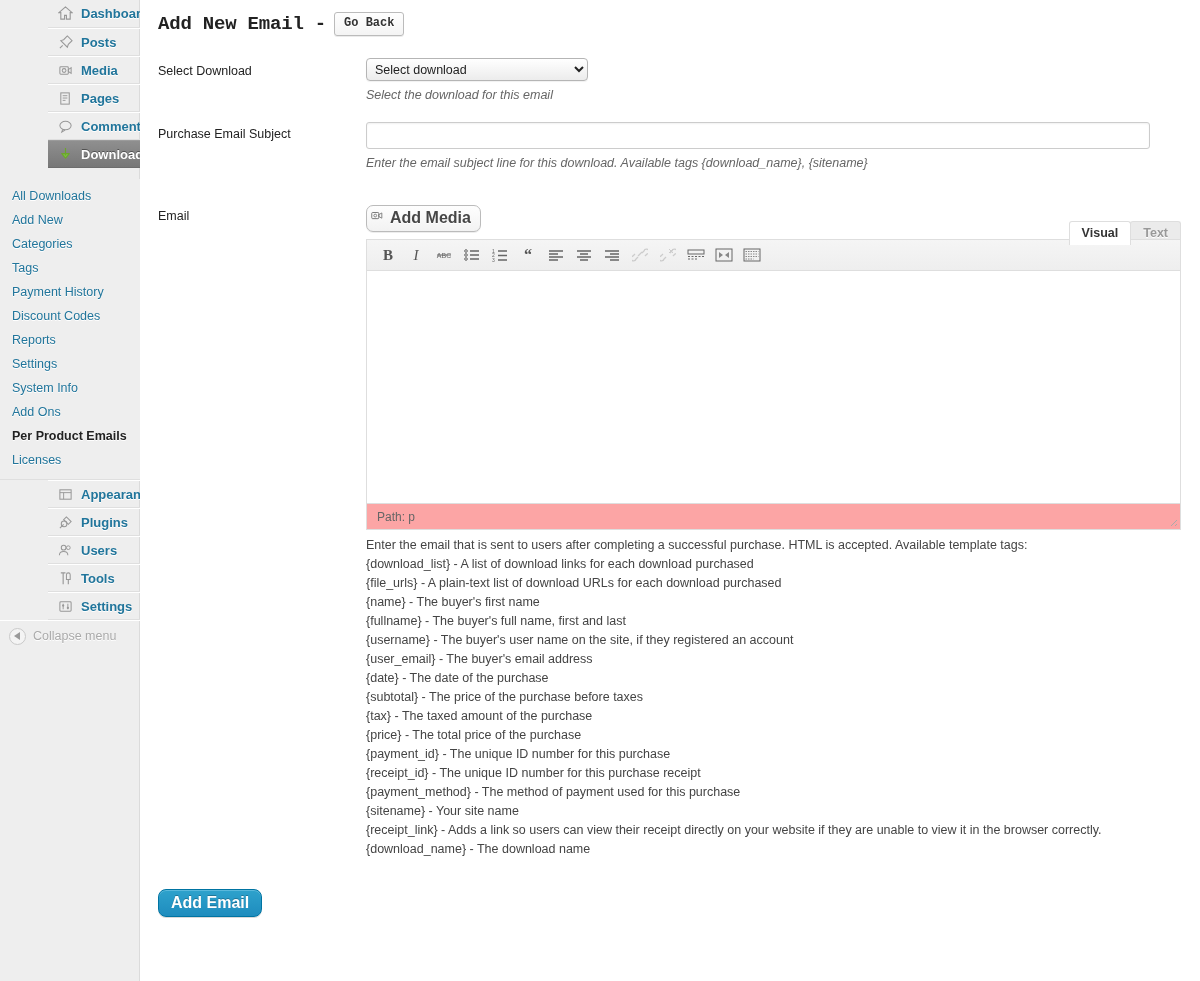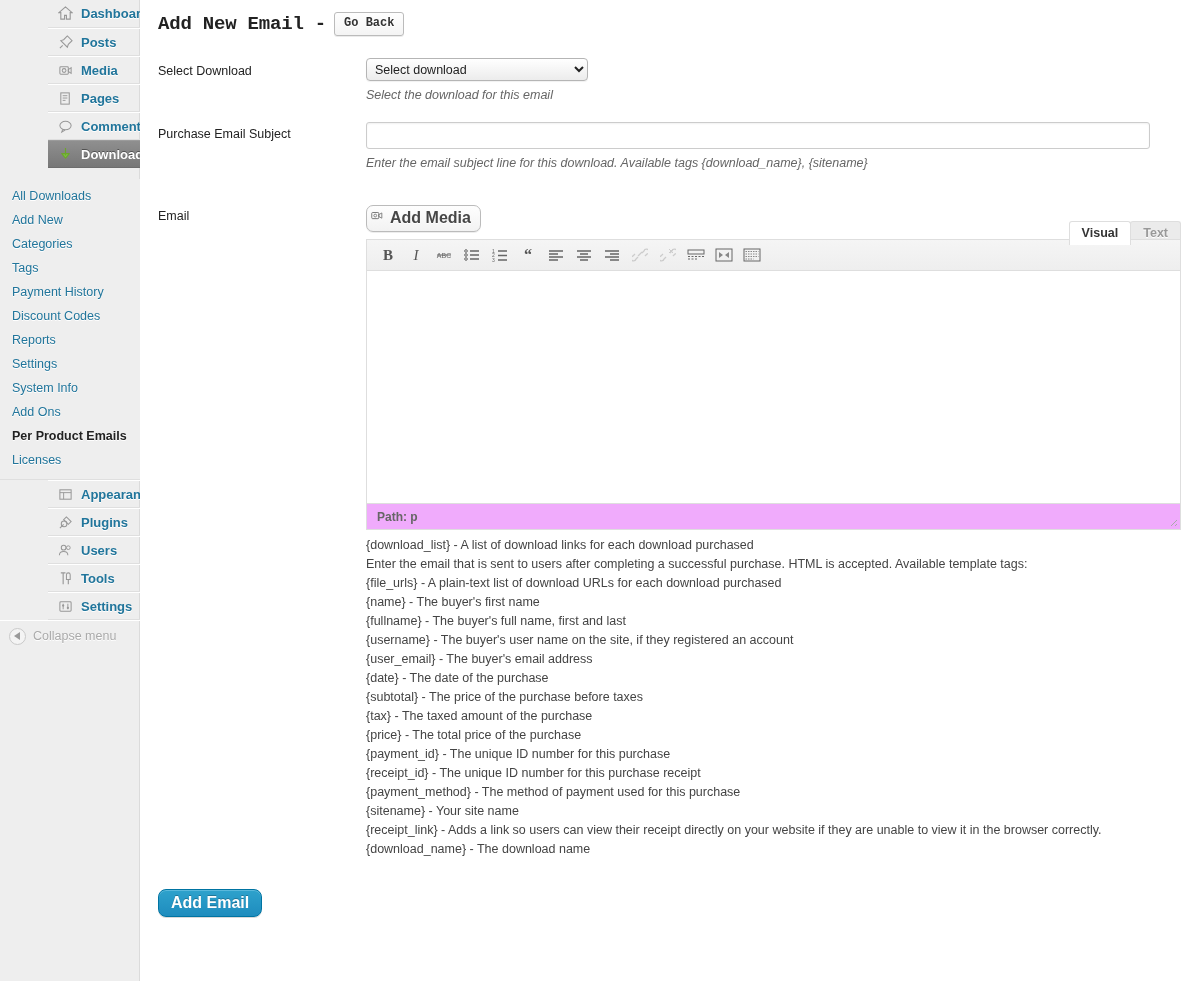--- a/index.html
+++ b/index.html
@@ -269,24 +269,23 @@
     background: #fff;
     cursor: text;
   }
   .mce-statusbar {
     height: 25px;
     display: flex;
     align-items: center;
     padding-left: 10px;
     font-size: 12px;
     color: #666;
-    background: #f0abfc;
+    background: #fca5a5;
     border-top: 1px solid #dedede;
     position: relative;
-    font-weight: bold;
   }
   .resize-grip {
     position: absolute;
     right: 2px; bottom: 2px;
     width: 12px; height: 12px;
     cursor: nwse-resize;
   }
 
   .tag-list { margin-top: 6px; }
   .tag-list .line {
@@ -596,22 +595,22 @@
                 <span>Path: p</span>
                 <span class="resize-grip">
                   <svg width="12" height="12" viewBox="0 0 12 12">
                       <path d="M11 5 5 11M11 9l-2 2" stroke="#aaa" stroke-width="1"></path>
                     </svg>
                 </span>
               </div>
             </div>
 
             <div class="tag-list">
+              <div class="line">Enter the email that is sent to users after completing a successful purchase. HTML is accepted. Available template tags:</div>
               <div class="line">{download_list} - A list of download links for each download purchased</div>
-              <div class="line">Enter the email that is sent to users after completing a successful purchase. HTML is accepted. Available template tags:</div>
               <div class="line">{file_urls} - A plain-text list of download URLs for each download purchased</div>
               <div class="line">{name} - The buyer's first name</div>
               <div class="line">{fullname} - The buyer's full name, first and last</div>
               <div class="line">{username} - The buyer's user name on the site, if they registered an account</div>
               <div class="line">{user_email} - The buyer's email address</div>
               <div class="line">{date} - The date of the purchase</div>
               <div class="line">{subtotal} - The price of the purchase before taxes</div>
               <div class="line">{tax} - The taxed amount of the purchase</div>
               <div class="line">{price} - The total price of the purchase</div>
               <div class="line">{payment_id} - The unique ID number for this purchase</div>

